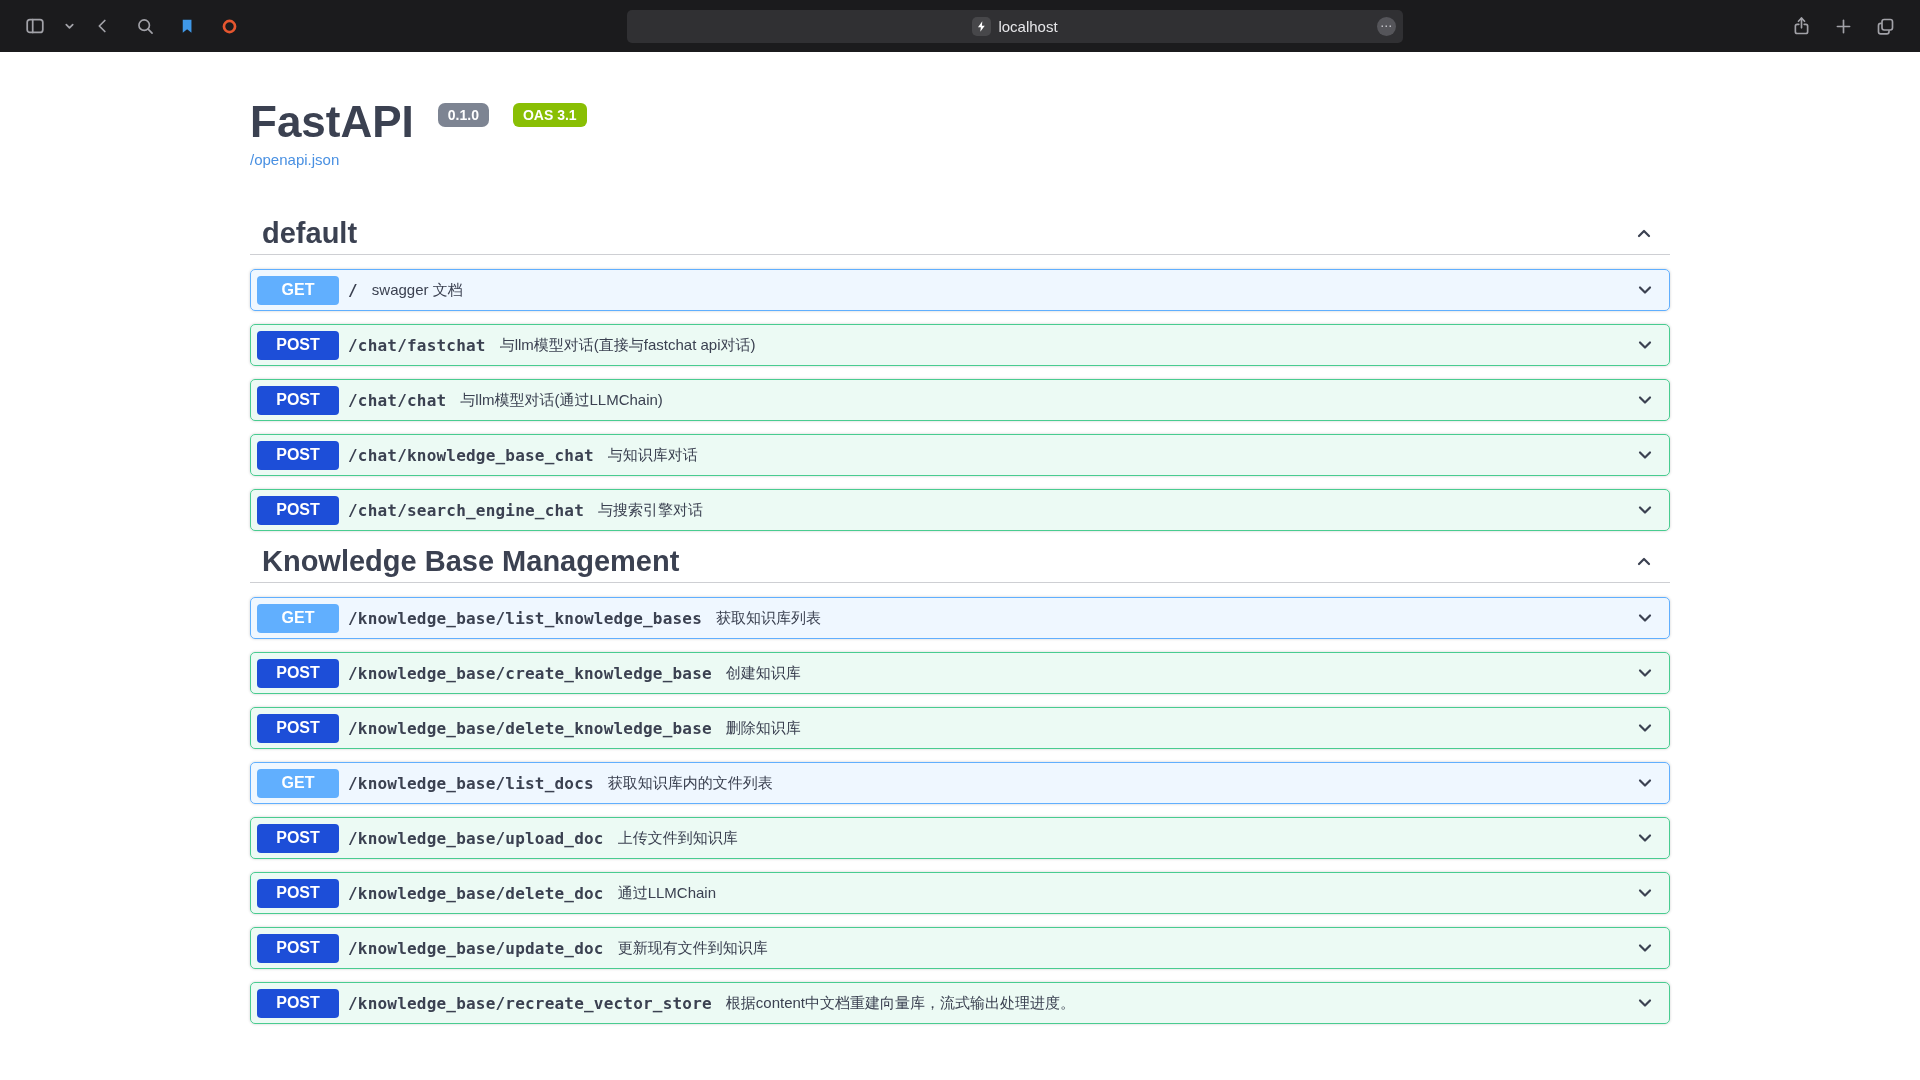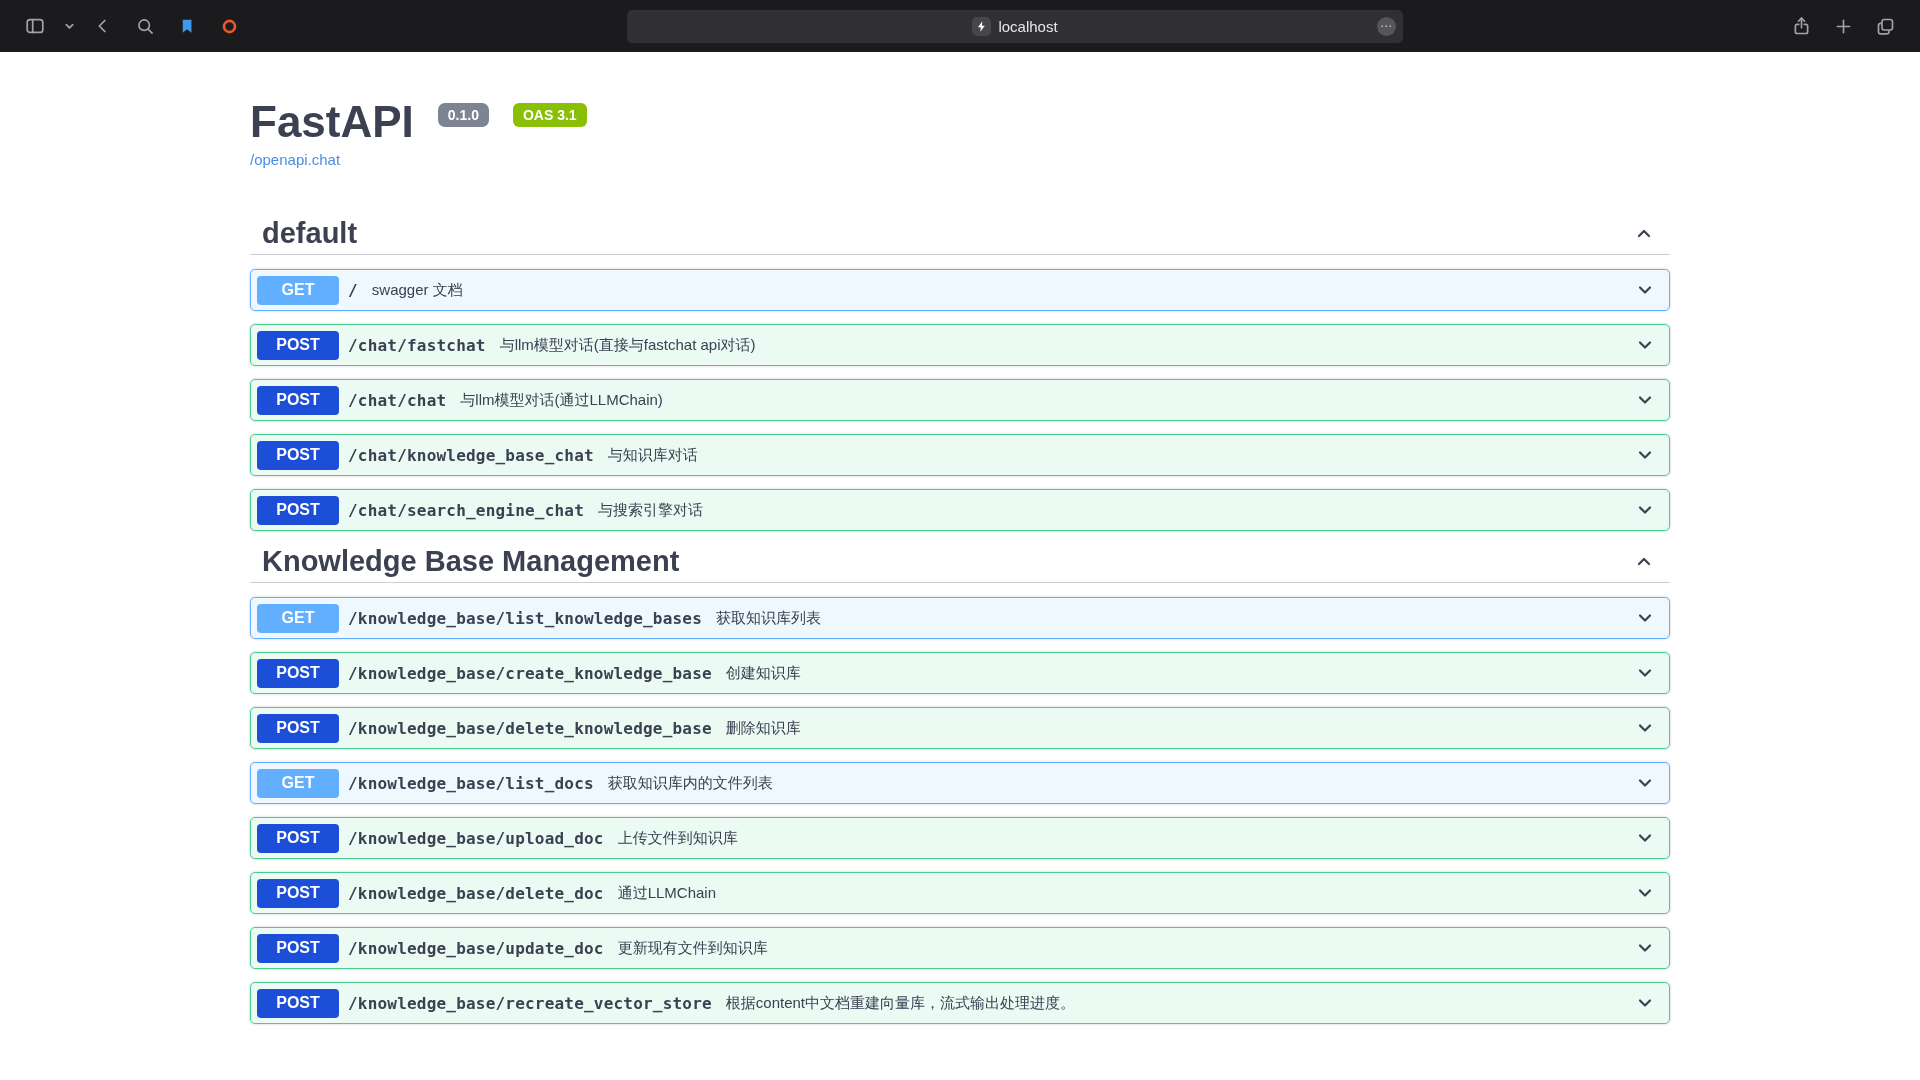--- a/index.html
+++ b/index.html
@@ -138,21 +138,21 @@
 
 <div class="page">
   <div class="wrapper">
 
     <div class="info">
       <div class="title-row">
         <h1 class="api-title">FastAPI</h1>
         <span class="stamp version">0.1.0</span>
         <span class="stamp oas">OAS 3.1</span>
       </div>
-      <a class="spec-link">/openapi.chat</a>
+      <a class="spec-link">/openapi.json</a>
     </div>
 
     <div class="sections">
 
       <div class="tag-section">
         <div class="tag-header">
           <h3 class="tag-title">default</h3>
           <button class="tag-chev">
             <svg class="chev-svg" width="20" height="20" viewBox="0 0 20 20">
                 <polyline points="5 13 10 8 15 13"></polyline>

